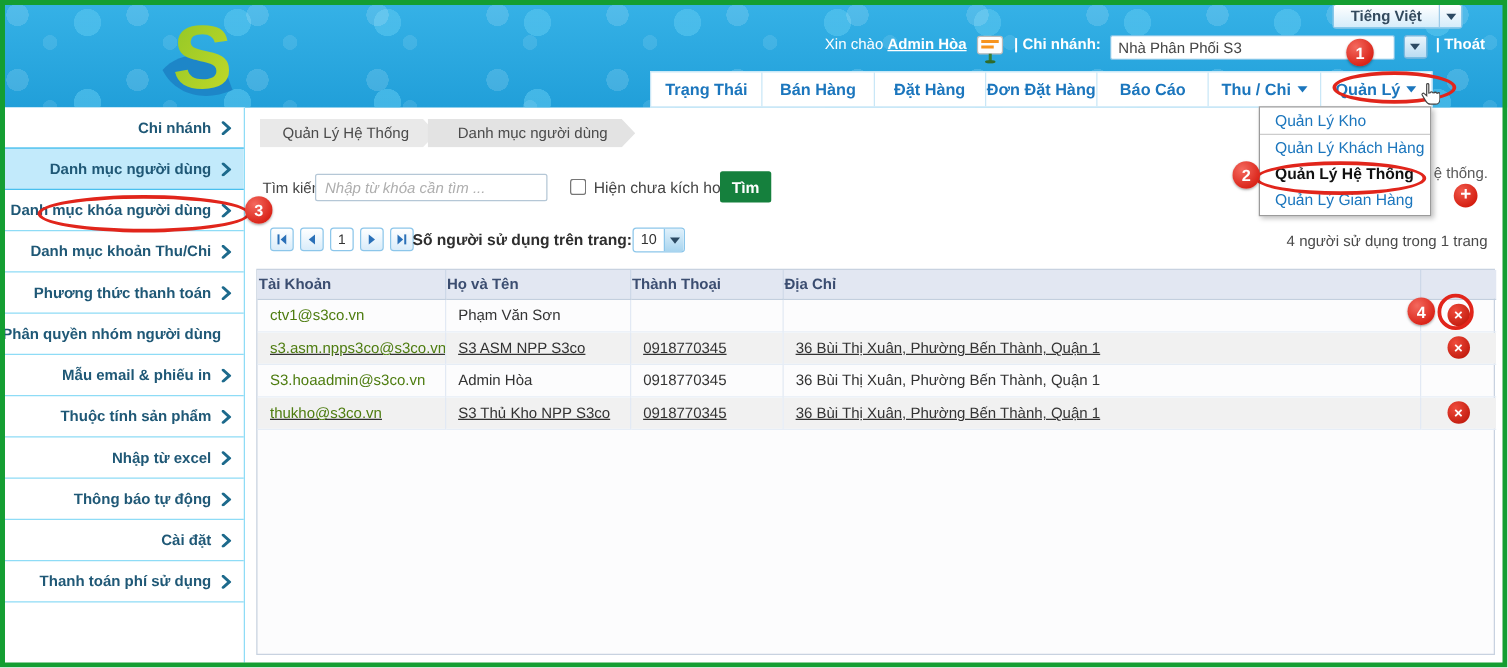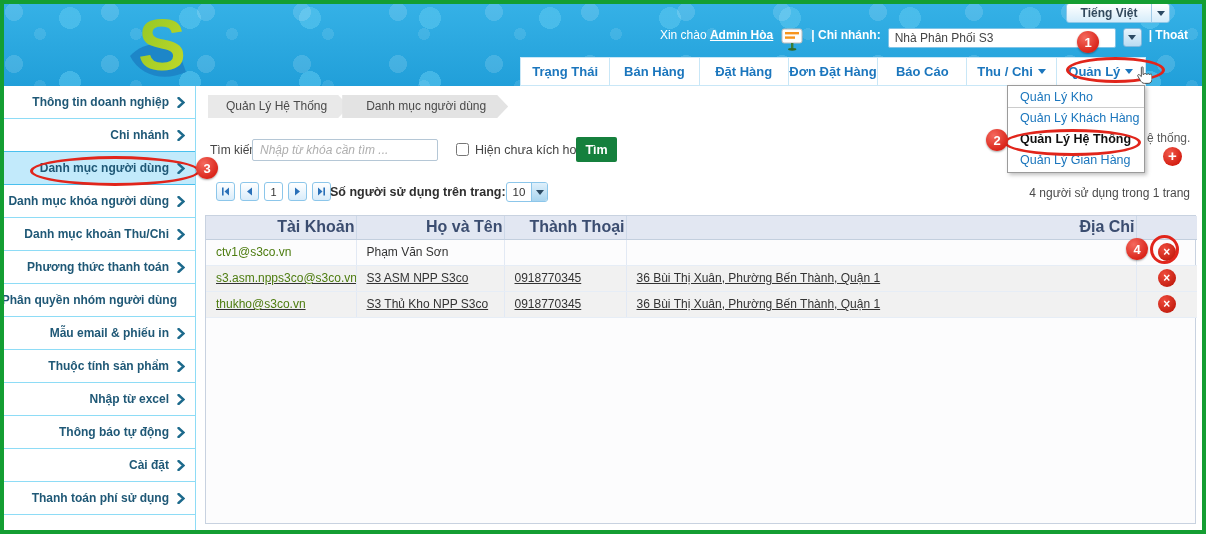--- a/index.html
+++ b/index.html
@@ -82,21 +82,21 @@
   .pp-select{position:absolute;left:506px;top:182px;width:42px;height:20px;display:flex;border:1px solid #8cc6ea;
     border-radius:3px;overflow:hidden;cursor:pointer;background:#fff;}
   .pp-select .val{flex:1;display:flex;align-items:center;justify-content:center;font-size:11.5px;color:#333;}
   .pp-select .car{width:16px;border-left:1px solid #8cc6ea;background:linear-gradient(180deg,#dff0fb,#a9d5ef);
     display:flex;align-items:center;justify-content:center;}
   .summary{position:absolute;right:16px;top:186px;font-size:12px;color:#4a4a4a;}
 
   
   .tbl-wrap{position:absolute;left:205px;top:215px;width:991px;height:309px;border:1px solid #c8d2e0;background:#fcfcfd;}
   table.users{border-collapse:collapse;width:100%;table-layout:fixed;}
-  .users th{height:23px;background:#e2e7f2;color:#3b4d70;font-size:16px;font-weight:bold;text-align:right;
+  .users th{height:23px;background:#e2e7f2;color:#3b4d70;font-size:12px;font-weight:bold;text-align:left;
     border-right:1px solid #cdd8e8;border-bottom:1px solid #c3cfde;}
   .users th:last-child{border-right:none;}
   .users td{height:26px;font-size:12px;color:#333;padding:0 10px;border-right:1px solid #e2e9f4;
     border-bottom:1px solid #e6edf6;white-space:nowrap;overflow:hidden;}
   .users td:last-child{border-right:none;text-align:center;padding:0;}
   .users tr.even td{background:#f1f1f1;text-decoration:underline;}
   .acc{color:#4d7c0f;cursor:pointer;}
   .del{width:18px;height:18px;border:none;border-radius:50%;padding:0;cursor:pointer;
     background:radial-gradient(circle at 35% 30%,#ef4b3c,#c41e10 75%);color:#fff;font-size:12px;font-weight:bold;
     line-height:17px;text-align:center;}
@@ -198,26 +198,20 @@
     <span>Quản Lý Gian Hàng</span>
   </div>
     </div>
 
   <span class="hint">ệ thống.</span>
   <button class="add-btn">
       <span>+</span>
     </button>
 
   <div class="sidebar">
-      <div class="side-item">
-    <span>Thông tin doanh nghiệp</span>
-    <svg width="8" height="11" viewBox="0 0 8 11">
-      <path d="M1.5 1 L6.5 5.5 L1.5 10" stroke="#1d6a8c" stroke-width="2.4" fill="none" stroke-linecap="round"></path>
-    </svg>
-  </div>
       <div class="side-item">
     <span>Chi nhánh</span>
     <svg width="8" height="11" viewBox="0 0 8 11">
       <path d="M1.5 1 L6.5 5.5 L1.5 10" stroke="#1d6a8c" stroke-width="2.4" fill="none" stroke-linecap="round"></path>
     </svg>
   </div>
       <div class="side-item active">
     <span>Danh mục người dùng</span>
     <svg width="8" height="11" viewBox="0 0 8 11">
       <path d="M1.5 1 L6.5 5.5 L1.5 10" stroke="#1d6a8c" stroke-width="2.4" fill="none" stroke-linecap="round"></path>
@@ -356,20 +350,27 @@
     <td></td>
     <td><button class="del"><span>×</span></button></td>
   </tr>
           <tr class="even">
     <td><span class="acc">s3.asm.npps3co@s3co.vn</span></td>
     <td>S3 ASM NPP S3co</td>
     <td>0918770345</td>
     <td>36 Bùi Thị Xuân, Phường Bến Thành, Quận 1</td>
     <td><button class="del"><span>×</span></button></td>
   </tr>
+          <tr class="odd">
+    <td><span class="acc">S3.hoaadmin@s3co.vn</span></td>
+    <td>Admin Hòa</td>
+    <td>0918770345</td>
+    <td>36 Bùi Thị Xuân, Phường Bến Thành, Quận 1</td>
+    <td><button class="del" style="visibility: hidden;"><span>×</span></button></td>
+  </tr>
           <tr class="even">
     <td><span class="acc">thukho@s3co.vn</span></td>
     <td>S3 Thủ Kho NPP S3co</td>
     <td>0918770345</td>
     <td>36 Bùi Thị Xuân, Phường Bến Thành, Quận 1</td>
     <td><button class="del"><span>×</span></button></td>
   </tr>
         </tbody>
     </table>
   </div>

